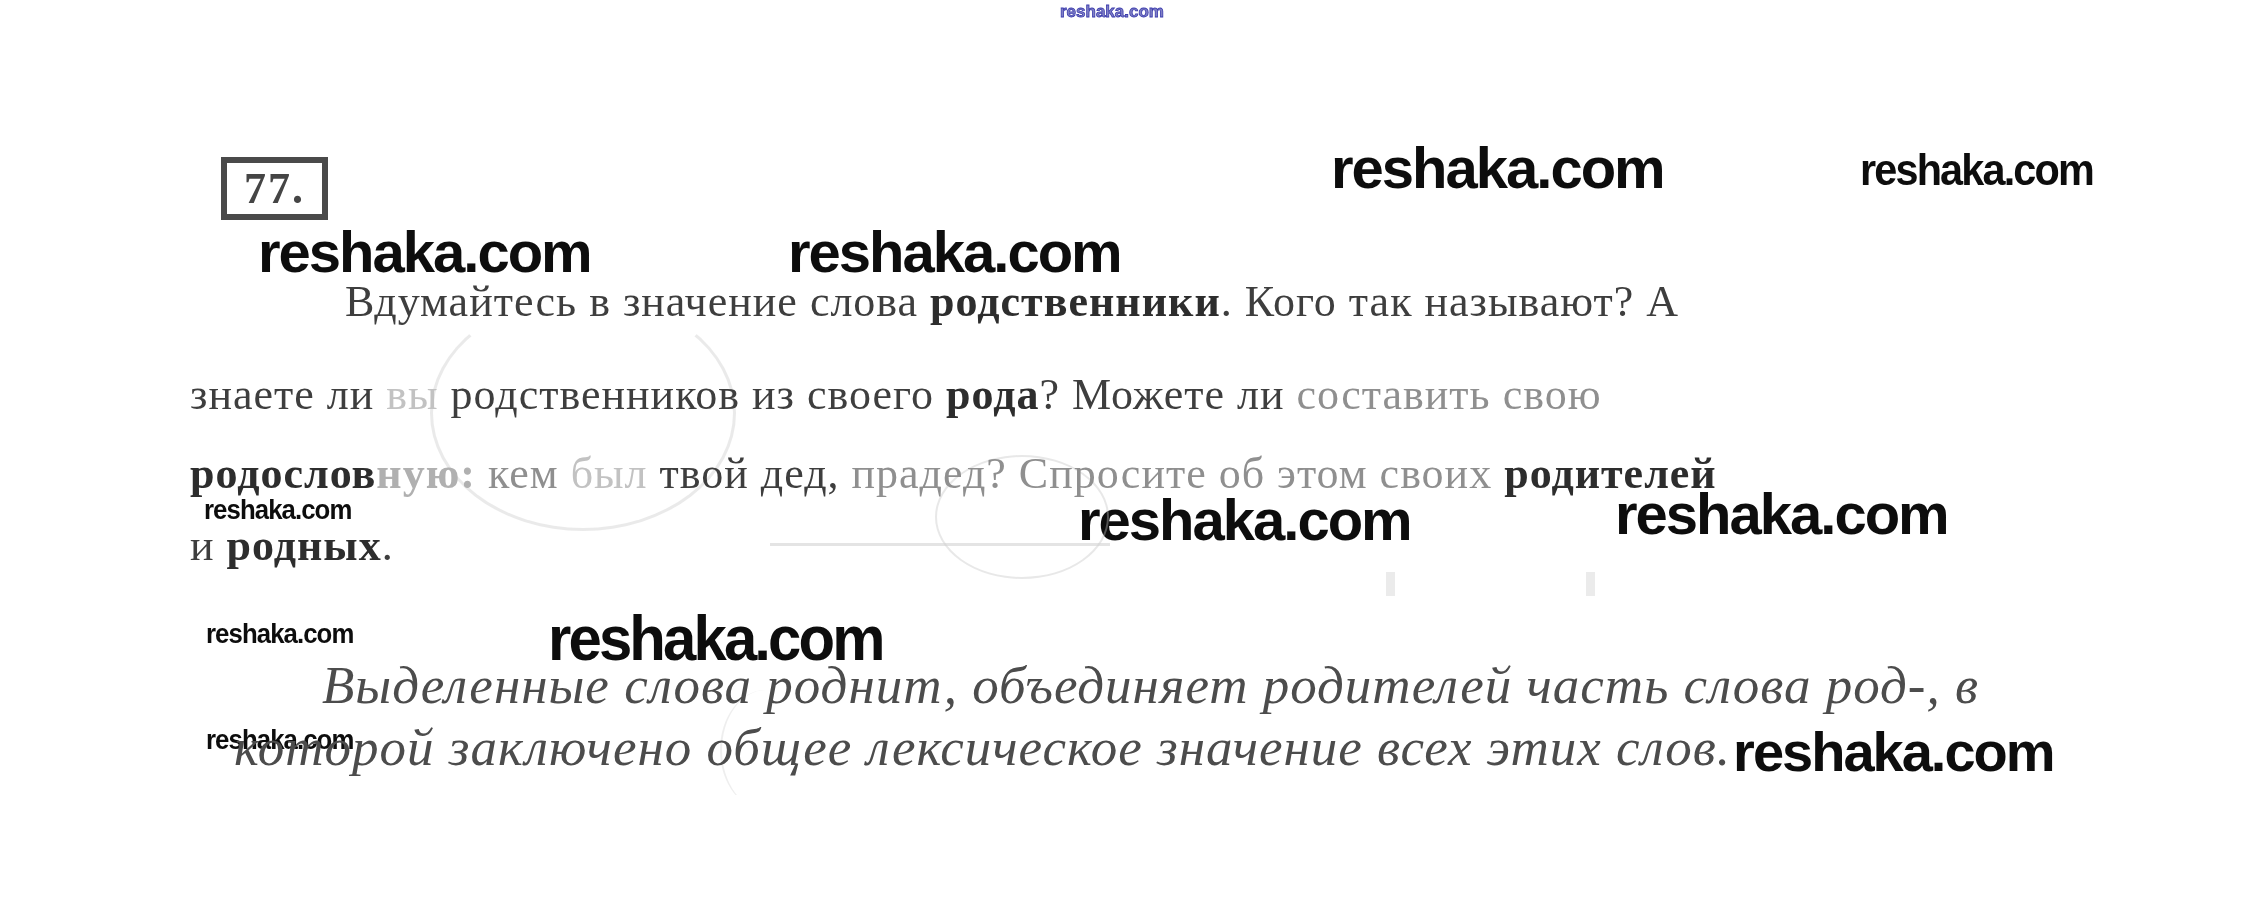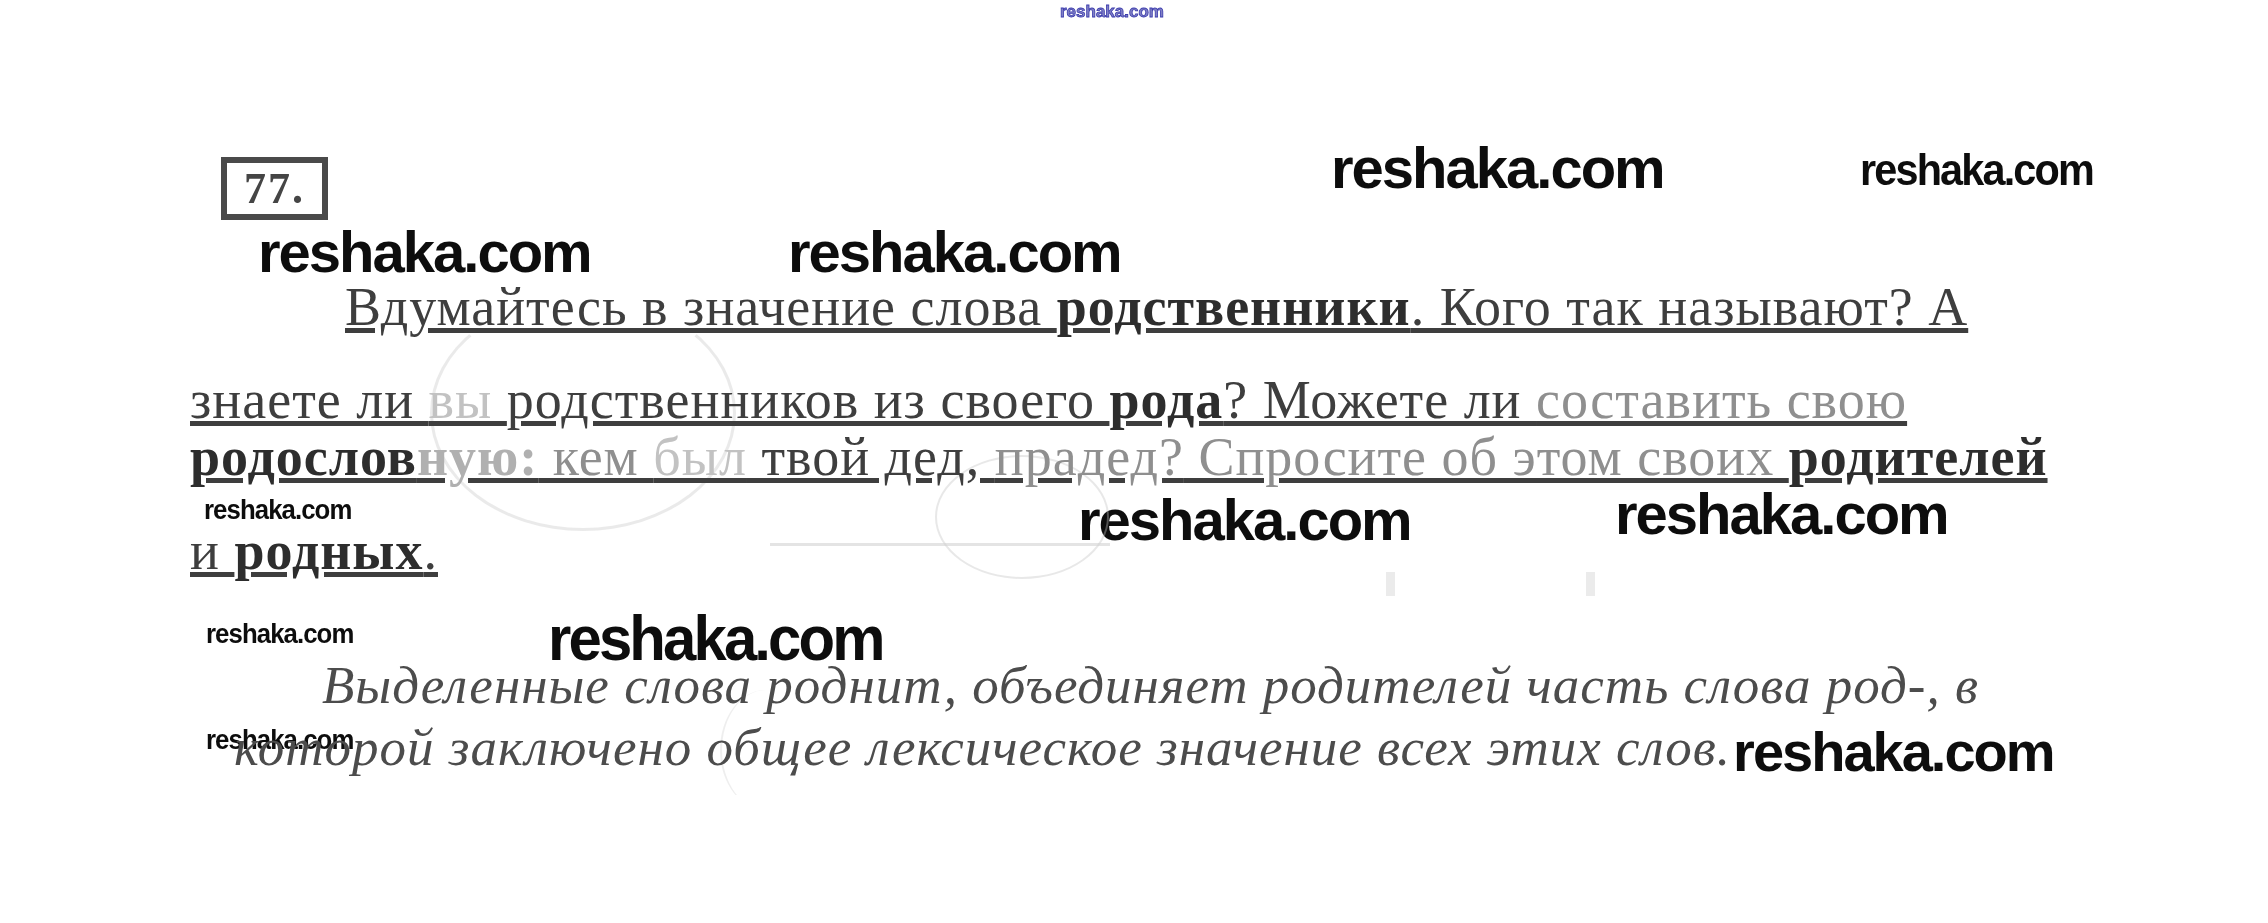--- a/index.html
+++ b/index.html
@@ -34,28 +34,27 @@
     font-weight: bold;
     font-size: 44px;
     color: #454545;
     letter-spacing: 2px;
   }
 
   
   .line {
     position: absolute;
     white-space: nowrap;
-    font-size: 54px;
+    font-size: 44px;
     color: #3e3e3e;
     letter-spacing: 1px;
-    text-decoration: underline;
   }
   .l1 { left: 345px; top: 276px; }
   .l2 { left: 190px; top: 351px; margin-top: 18px; }
-  .l3 { left: 190px; top: 426px; }
+  .l3 { left: 190px; top: 448px; }
   .l4 { left: 190px; top: 520px; }
 
   .note-line {
     position: absolute;
     white-space: nowrap;
     font-size: 53px;
     font-style: italic;
     color: #4c4c4c;
     letter-spacing: 1px;
   }

